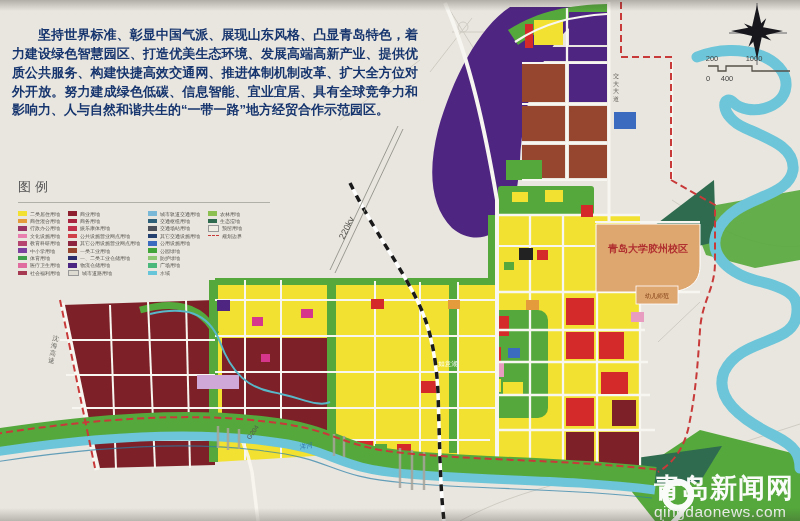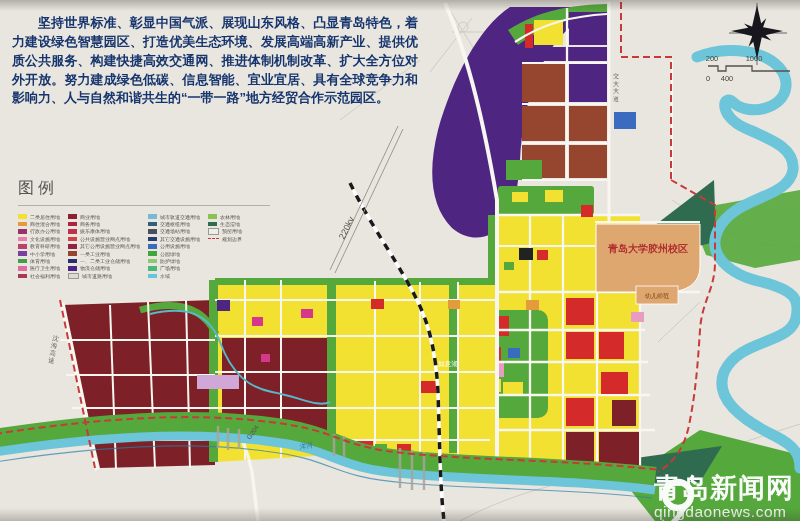--- a/index.html
+++ b/index.html
@@ -3,24 +3,24 @@
 <meta charset="utf-8">
 <style>
   html,body{margin:0;padding:0;}
   .stage{position:relative;width:800px;height:521px;overflow:hidden;
     background:#e9e6df;font-family:"Liberation Sans","DejaVu Sans",sans-serif;
     box-shadow:inset 0 0 50px rgba(90,80,70,.18);}
   .stage svg{position:absolute;left:0;top:0;}
   .hdr{position:absolute;left:12px;top:14px;width:420px;z-index:5;}
   .hdr-title{font-size:19.5px;font-weight:bold;color:var(--c-title,#2da0d9);
     letter-spacing:.5px;white-space:nowrap;}
-  .hdr-para{margin-top:0;font-size:13px;font-weight:600;color:var(--c-para,#16356e);
+  .hdr-para{margin-top:12px;font-size:13px;font-weight:600;color:var(--c-para,#16356e);
     line-height:1.45;text-align:justify;text-indent:2em;width:406px;}
   .legend{position:absolute;left:18px;top:178px;z-index:5;width:300px;}
-  .legend-title{font-size:16px;letter-spacing:4px;color:#555;}
+  .legend-title{font-size:13px;letter-spacing:4px;color:#555;}
   .legend-rule{width:252px;border-top:1px solid #8a8a84;opacity:.6;margin:6px 0 7px;}
   .legend-cols{display:flex;gap:8px;}
   .lcol{display:flex;flex-direction:column;}
   .lrow{display:flex;align-items:center;height:7.4px;white-space:nowrap;}
   .sw{display:inline-block;width:9px;height:4.5px;margin-right:3px;flex:0 0 auto;}
   .sw-dash{height:0;background:none!important;border-top:1.5px dashed #c83a3a;width:11px;}
   .llabel{font-size:5px;color:#55534e;transform-origin:left center;}
   .wm{position:absolute;right:6px;bottom:2px;z-index:6;display:flex;align-items:center;opacity:.97;}
   .wm-text{display:flex;flex-direction:column;line-height:1;}
   .wm-cn{font-size:27px;font-weight:bold;color:#fff;letter-spacing:1px;}

